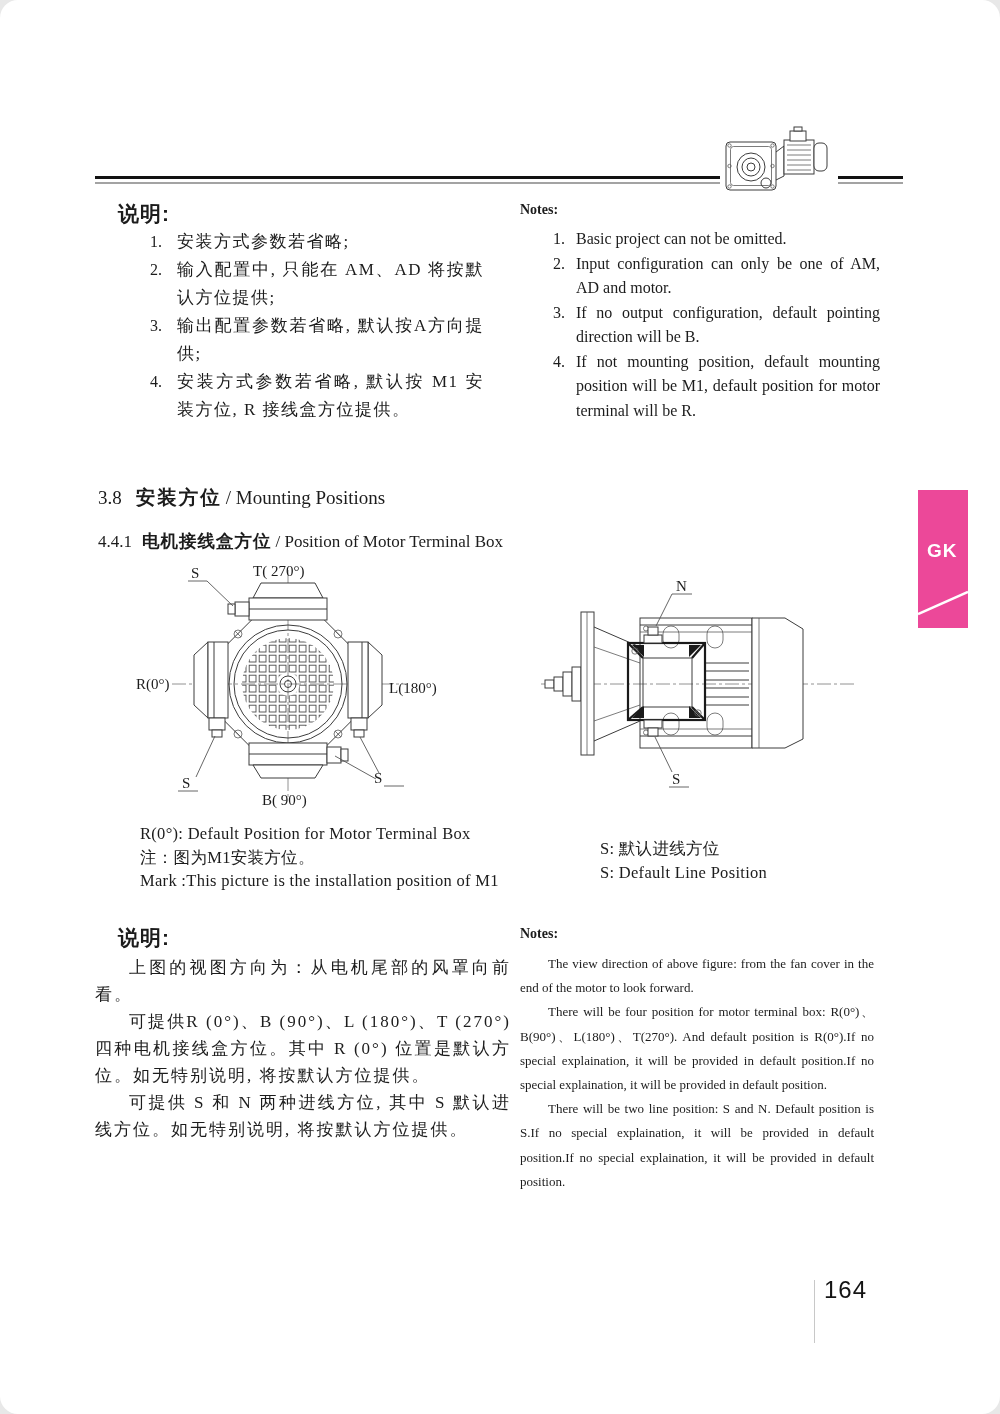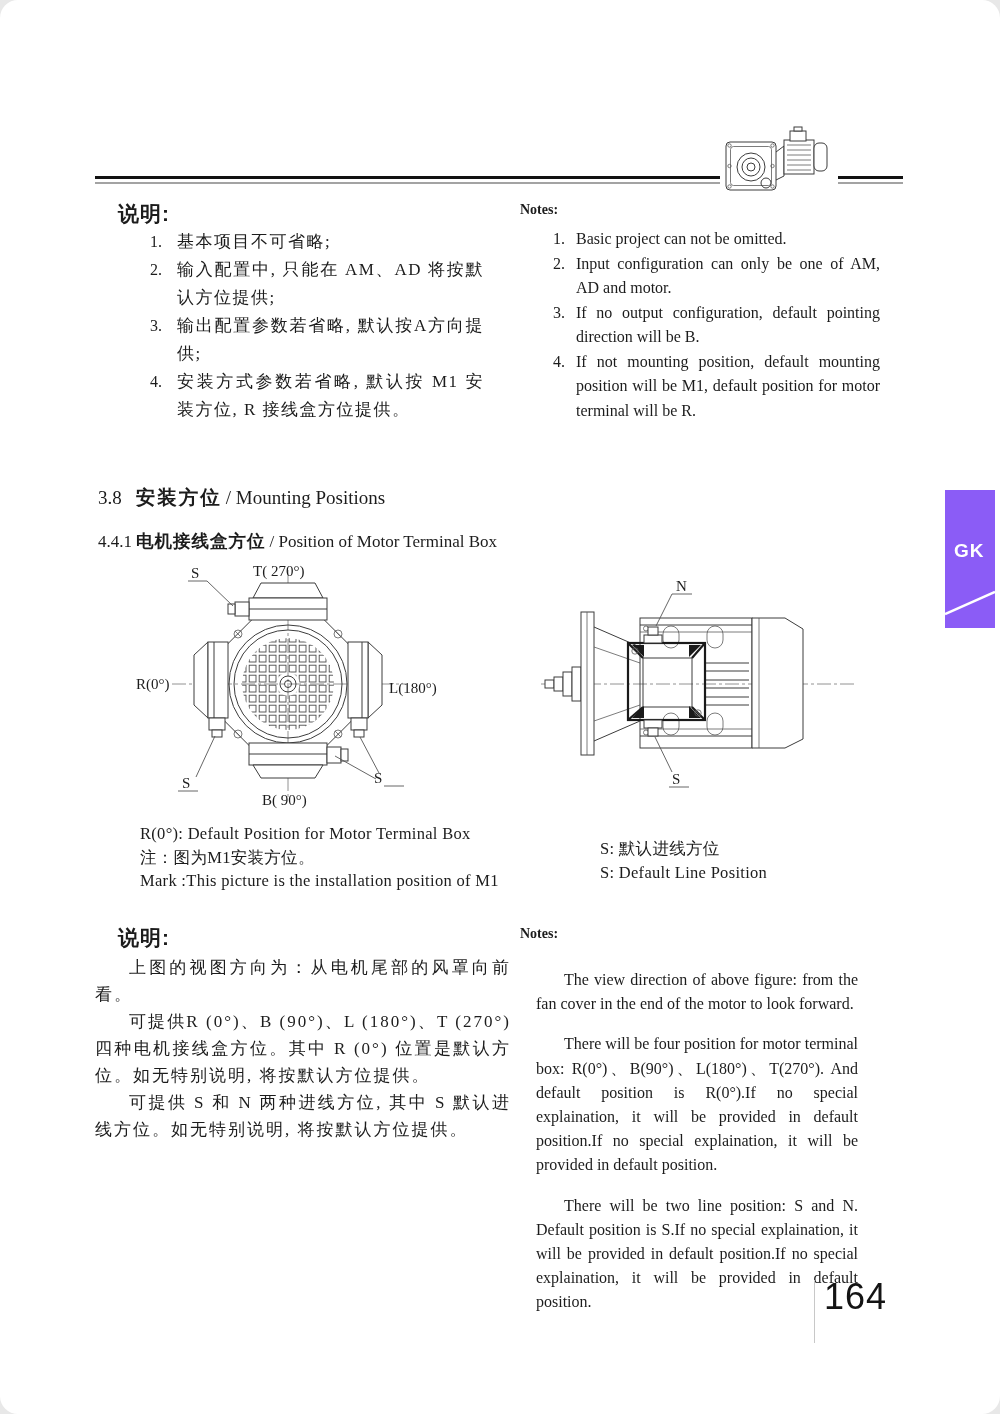--- a/index.html
+++ b/index.html
@@ -18,36 +18,36 @@
   .num{width:27px;flex:0 0 27px;font-size:16px;line-height:28px;}
   .cn-list .txt{flex:1;font-size:17px;line-height:28px;letter-spacing:1.5px;text-align:justify;}
   .en-list{left:553px;top:227px;width:327px;}
   .en-list .num{width:23px;flex:0 0 23px;line-height:24.5px;}
   .en-list .txt{flex:1;font-size:16px;line-height:24.5px;text-align:justify;}
   
   .sec .s-num{font-size:19px;}
   .sec .s-cn{font-family:"Liberation Sans","DejaVu Sans",sans-serif;font-weight:bold;font-size:19.5px;letter-spacing:2px;margin:0 4px 0 14px;}
   .sec .s-en{font-size:19px;}
   .sec2 .s-num{font-size:17px;}
-  .sec2 .s-cn{font-family:"Liberation Sans","DejaVu Sans",sans-serif;font-weight:bold;font-size:17.5px;letter-spacing:1px;margin:0 4px 0 4px;}
+  .sec2 .s-cn{font-family:"Liberation Sans","DejaVu Sans",sans-serif;font-weight:bold;font-size:17.5px;letter-spacing:1px;margin:0 4px 0 10px;}
   .sec2 .s-en{font-size:17px;}
   
   .cap{font-size:16.5px;line-height:23.5px;letter-spacing:0.3px;}
   
   .cn-paras{left:95px;top:954px;width:416px;}
   .cn-paras p{margin:0;font-size:17px;line-height:27px;letter-spacing:2px;text-align:justify;text-indent:2em;}
   .en-paras{left:520px;top:952px;width:354px;}
-  .en-paras p{margin:16px;font-size:16px;line-height:24.2px;text-align:justify;text-indent:28px;}
-  
-  .gk-tab{left:918px;top:490px;width:50px;height:138px;background:#8b5cf6;margin-left:27px;}
+  .en-paras p{margin:0;font-size:13px;line-height:24.2px;text-align:justify;text-indent:28px;}
+  
+  .gk-tab{left:918px;top:490px;width:50px;height:138px;background:#ec4899;}
   .gk-label{position:absolute;left:9px;top:50px;color:#ffffff;
             font-family:"Liberation Sans","DejaVu Sans",sans-serif;font-weight:bold;font-size:19px;letter-spacing:1px;}
   
   .pageno-line{left:814px;top:1280px;width:1px;height:63px;background:#c8c8c8;}
-  .pageno{left:824px;top:1276px;font-family:"Liberation Sans","DejaVu Sans",sans-serif;font-size:36px;color:#141414;letter-spacing:1px;}
+  .pageno{left:824px;top:1276px;font-family:"Liberation Sans","DejaVu Sans",sans-serif;font-size:24px;color:#141414;letter-spacing:1px;}
   
   svg .ln{fill:none;stroke:#3c3c3c;stroke-width:1;}
   svg .lnthin{fill:none;stroke:#5a5a5a;stroke-width:0.8;}
   svg .box{fill:#ffffff;stroke:#3c3c3c;stroke-width:1;}
   svg .bold{fill:none;stroke:#1a1a1a;stroke-width:2.2;}
   svg .fillb{fill:#1a1a1a;stroke:none;}
   svg .cl{fill:none;stroke:#777;stroke-width:0.8;stroke-dasharray:14 3 3 3;}
   svg .lead{fill:none;stroke:#555;stroke-width:0.9;}
   svg text{fill:#1c1c1c;font-family:"Liberation Serif","DejaVu Serif",serif;font-size:15px;}
 </style>
@@ -83,21 +83,21 @@
       <rect x="94" y="17" width="13" height="28" rx="5" class="box"></rect>
       <rect x="70" y="5" width="16" height="10" class="box"></rect>
       <rect x="74" y="1" width="8" height="4" class="box"></rect>
     </svg>
   </div>
 
   <div class="abs cn-head" style="left:118px;top:200px;">说明:</div>
   <div class="abs cn-list">
     <div class="row">
       <span class="num">1.</span>
-      <span class="txt">基本项目不可省略;</span>
+      <span class="txt">安装方式参数若省略;</span>
     </div>
     <div class="row">
       <span class="num">2.</span>
       <span class="txt">输入配置中, 只能在 AM、AD 将按默认方位提供;</span>
     </div>
     <div class="row">
       <span class="num">3.</span>
       <span class="txt">输出配置参数若省略, 默认按A方向提供;</span>
     </div>
     <div class="row">

